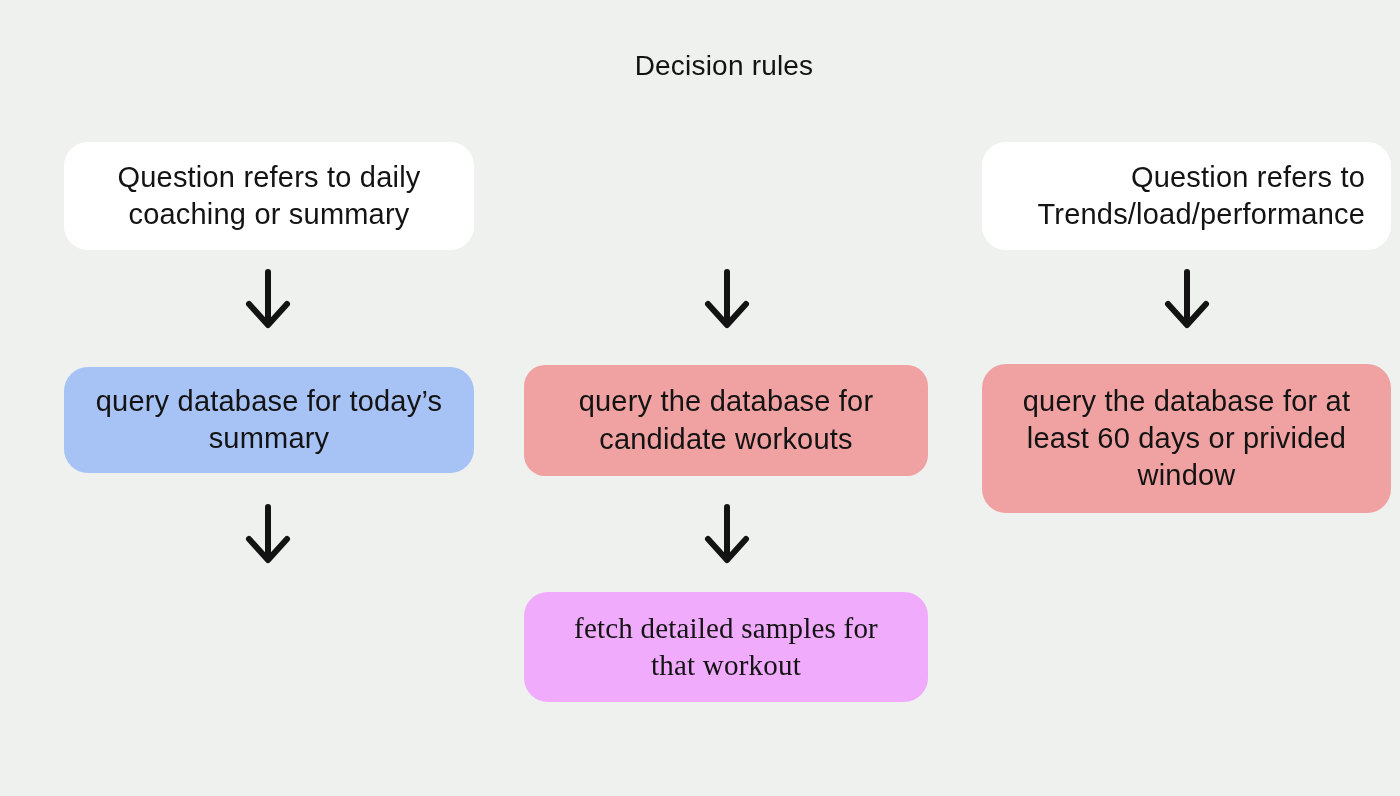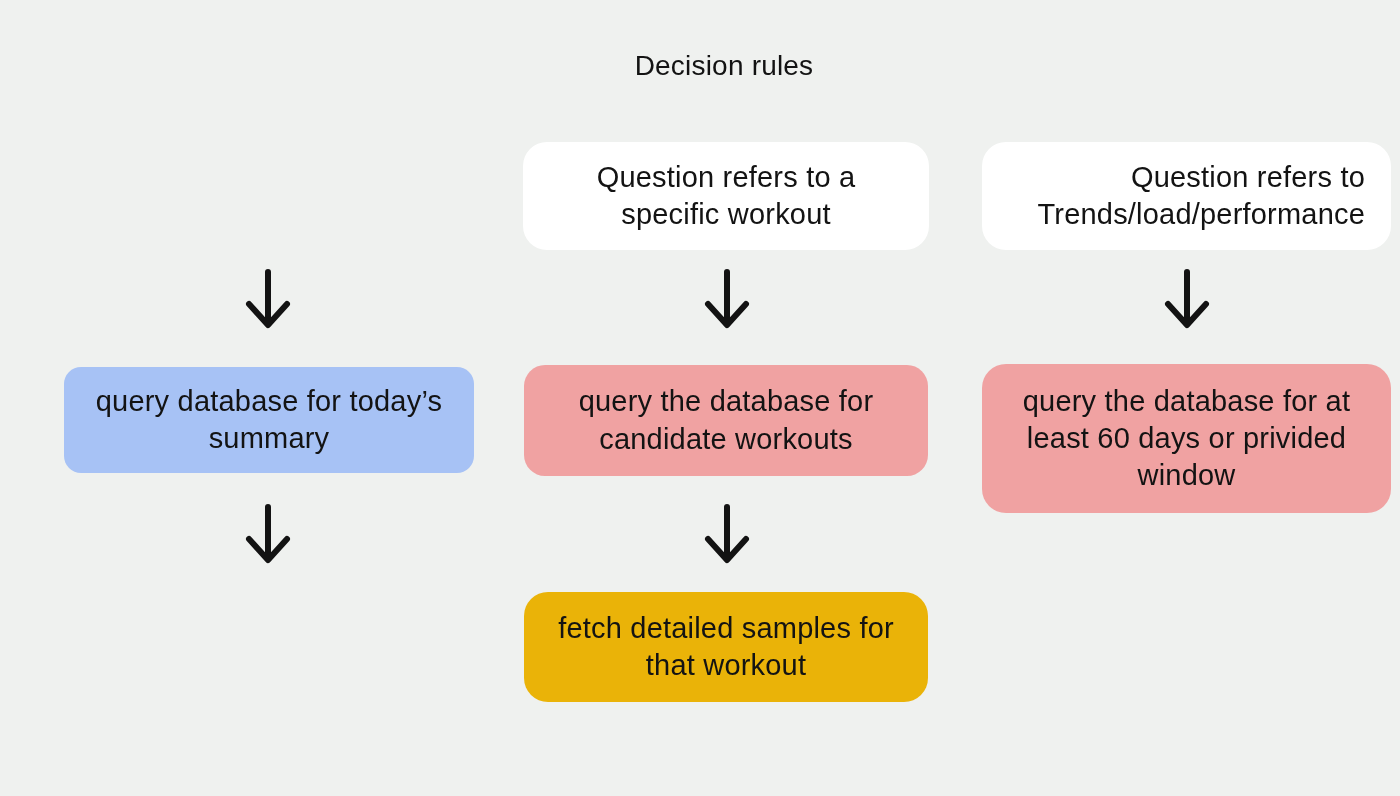--- a/index.html
+++ b/index.html
@@ -37,29 +37,29 @@
     font-size: 29px;
     font-weight: 400;
     line-height: 1.28;
     color: #131313;
     padding: 10px 26px;
     letter-spacing: 0.2px;
   }
   .fill-white  { background: #ffffff; }
   .fill-blue   { background: #a7c2f5; }
   .fill-pink   { background: #f0a2a2; }
-  .fill-yellow { background: #eab308; }
+  .fill-yellow { background: #f0abfc; font-family: Liberation Serif, serif; }
 
   
   .b-c1r1 { left: 40px;  top: 142px; width: 410px; height: 108px; }
   .b-c2r1 { left: 499px; top: 142px; width: 406px; height: 108px; }
   .b-c3r1 { left: 958px; top: 142px; width: 409px; height: 108px; text-align: right; }
 
   
-  .b-c1r2 { left: 40px;  top: 367px; width: 410px; height: 106px; border-radius: 17px; }
+  .b-c1r2 { left: 40px;  top: 367px; width: 410px; height: 106px; }
   .b-c2r2 { left: 500px; top: 365px; width: 404px; height: 111px; border-radius: 21px; }
   .b-c3r2 { left: 958px; top: 364px; width: 409px; height: 149px; }
 
   
   .b-c1r3 { left: 40px;  top: 589px; width: 410px; height: 112px; }
   .b-c2r3 { left: 500px; top: 592px; width: 404px; height: 110px; }
 
   .arrow {
     position: absolute;
     width: 48px;
@@ -72,37 +72,37 @@
   .ar-c2r2 { left: 679px;  top: 502px; }
   .arrow svg { width: 100%; height: 100%; display: block; }
 </style>
 </head>
 <body>
 
 <div class="canvas">
 
   <div class="title">Decision rules</div>
 
+  <div class="box fill-white b-c1r1">
+    <span>Question refers to daily coaching or summary</span>
+  </div>
   <div class="arrow ar-c1r1">
     <svg viewBox="0 0 48 64" fill="none" xmlns="http://www.w3.org/2000/svg">
       <path d="M24 5 L24 54 M5 37 L24 58 L43 37" stroke="#131313" stroke-width="6" stroke-linecap="round" stroke-linejoin="round"></path>
     </svg>
   </div>
   <div class="box fill-blue b-c1r2">
     <span>query database for today’s summary</span>
   </div>
   <div class="arrow ar-c1r2">
     <svg viewBox="0 0 48 64" fill="none" xmlns="http://www.w3.org/2000/svg">
       <path d="M24 5 L24 54 M5 37 L24 58 L43 37" stroke="#131313" stroke-width="6" stroke-linecap="round" stroke-linejoin="round"></path>
     </svg>
   </div>
 
-  <div class="box fill-white b-c2r1">
-    <span>Question refers to a specific workout</span>
-  </div>
   <div class="arrow ar-c2r1">
     <svg viewBox="0 0 48 64" fill="none" xmlns="http://www.w3.org/2000/svg">
       <path d="M24 5 L24 54 M5 37 L24 58 L43 37" stroke="#131313" stroke-width="6" stroke-linecap="round" stroke-linejoin="round"></path>
     </svg>
   </div>
   <div class="box fill-pink b-c2r2">
     <span>query the database for candidate workouts</span>
   </div>
   <div class="arrow ar-c2r2">
     <svg viewBox="0 0 48 64" fill="none" xmlns="http://www.w3.org/2000/svg">

